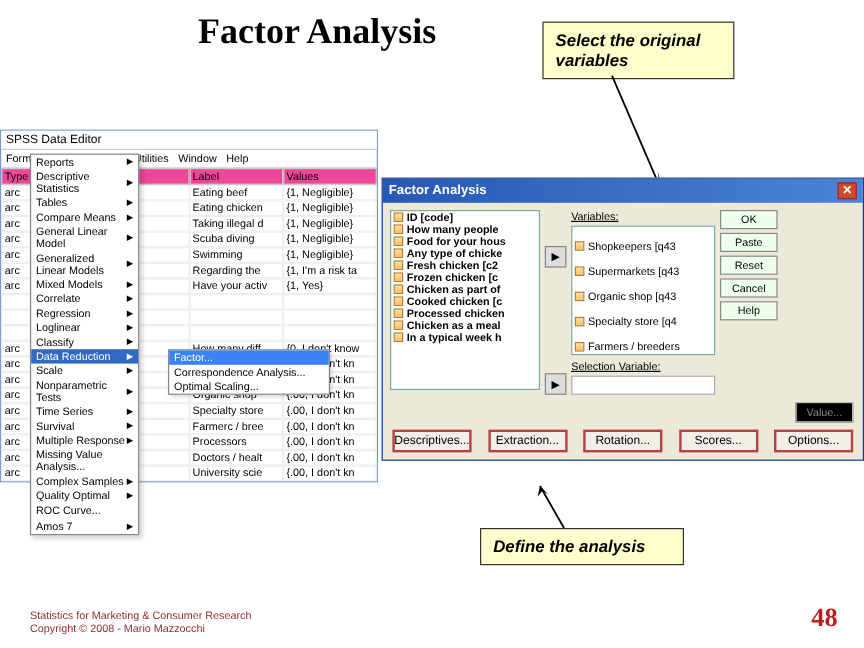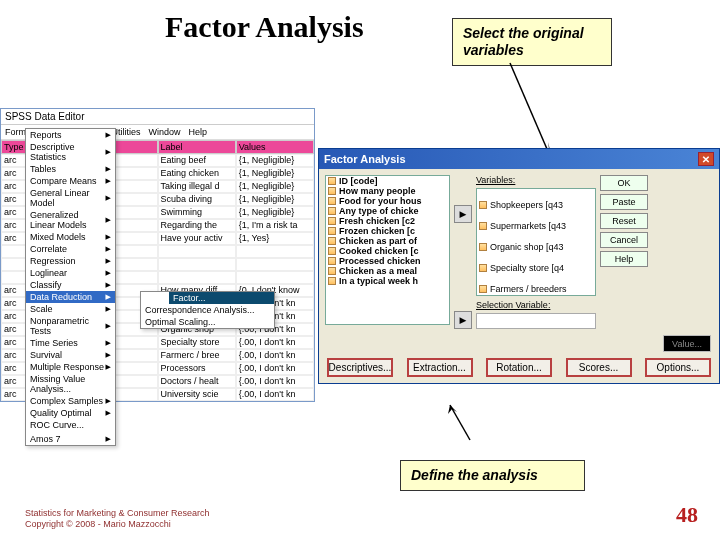--- a/index.html
+++ b/index.html
@@ -2,38 +2,38 @@
 <html><head>
 <meta charset="utf-8">
 <style>
   * { box-sizing: border-box; font-family: Tahoma, Arial, sans-serif; }
   body { margin: 0; width: 720px; height: 540px; background: #fff; position: relative; overflow: hidden; }
 
   .title { position: absolute; top: 10px; left: 165px; font-family: "Comic Sans MS", cursive; font-size: 30px; font-weight: bold; color: #000; }
 
   .callout { position: absolute; background: #ffffcc; border: 1px solid #333; padding: 6px 10px; font-style: italic; font-weight: bold; font-size: 14px; color: #000; line-height: 1.2; }
   .callout-1 { top: 18px; left: 452px; width: 160px; }
-  .callout-2 { top: 460px; left: 400px; width: 185px; }
+  .callout-2 { top: 440px; left: 400px; width: 170px; }
 
   svg.arrow { position: absolute; pointer-events: none; }
 
   
   .editor { position: absolute; top: 108px; left: 0; width: 315px; border: 1px solid #7a9ac9; background: #fff; font-size: 9px; }
   .editor-title { background: #fff; padding: 2px 4px; font-size: 10px; border-bottom: 1px solid #ccc; }
   .menubar { display: flex; gap: 8px; padding: 2px 4px; font-size: 9px; border-bottom: 1px solid #ddd; }
   .menubar span { cursor: default; }
 
   .menu-open { position: absolute; top: 128px; left: 25px; width: 91px; background: #fff; border: 1px solid #888; box-shadow: 2px 2px 4px rgba(0,0,0,0.2); font-size: 9px; z-index: 30; }
   .menu-open div { padding: 1px 4px; display: flex; justify-content: space-between; align-items: center; }
   .menu-open .selected { background: #316ac5; color: #fff; }
   .caret { font-size: 7px; }
 
   .submenu { position: absolute; top: 291px; left: 140px; width: 135px; background: #fff; border: 1px solid #888; box-shadow: 2px 2px 4px rgba(0,0,0,0.2); font-size: 9px; z-index: 31; }
   .submenu div { padding: 1px 4px; }
-  .submenu .selected { background: #0c4a6e; color: #fff; margin-left: 28px; }
+  .submenu .selected { background: #3b82f6; color: #fff; }
 
   .datahead { display: flex; font-size: 9px; }
   .datahead div { flex: 1; border: 1px solid #ccc; padding: 1px 2px; background: #ec4899; text-align: left; }
   .datarow { display: flex; font-size: 9px; height: 13px; }
   .datarow div { flex: 1; border: 1px solid #eee; padding: 0 2px; overflow: hidden; white-space: nowrap; }
 
   
   .dialog { position: absolute; top: 148px; left: 318px; width: 402px; border: 1px solid #0a3d91; background: #ece9d8; font-size: 10px; z-index: 40; }
   .dlg-title { background: linear-gradient(to right,#2758b5,#4a84d6); color: #fff; padding: 3px 5px; font-size: 11px; font-weight: bold; display: flex; justify-content: space-between; align-items: center; }
   .dlg-title .close { background: #d04a2a; width: 16px; height: 14px; display: flex; align-items: center; justify-content: center; font-size: 10px; border: 1px solid #923; }

